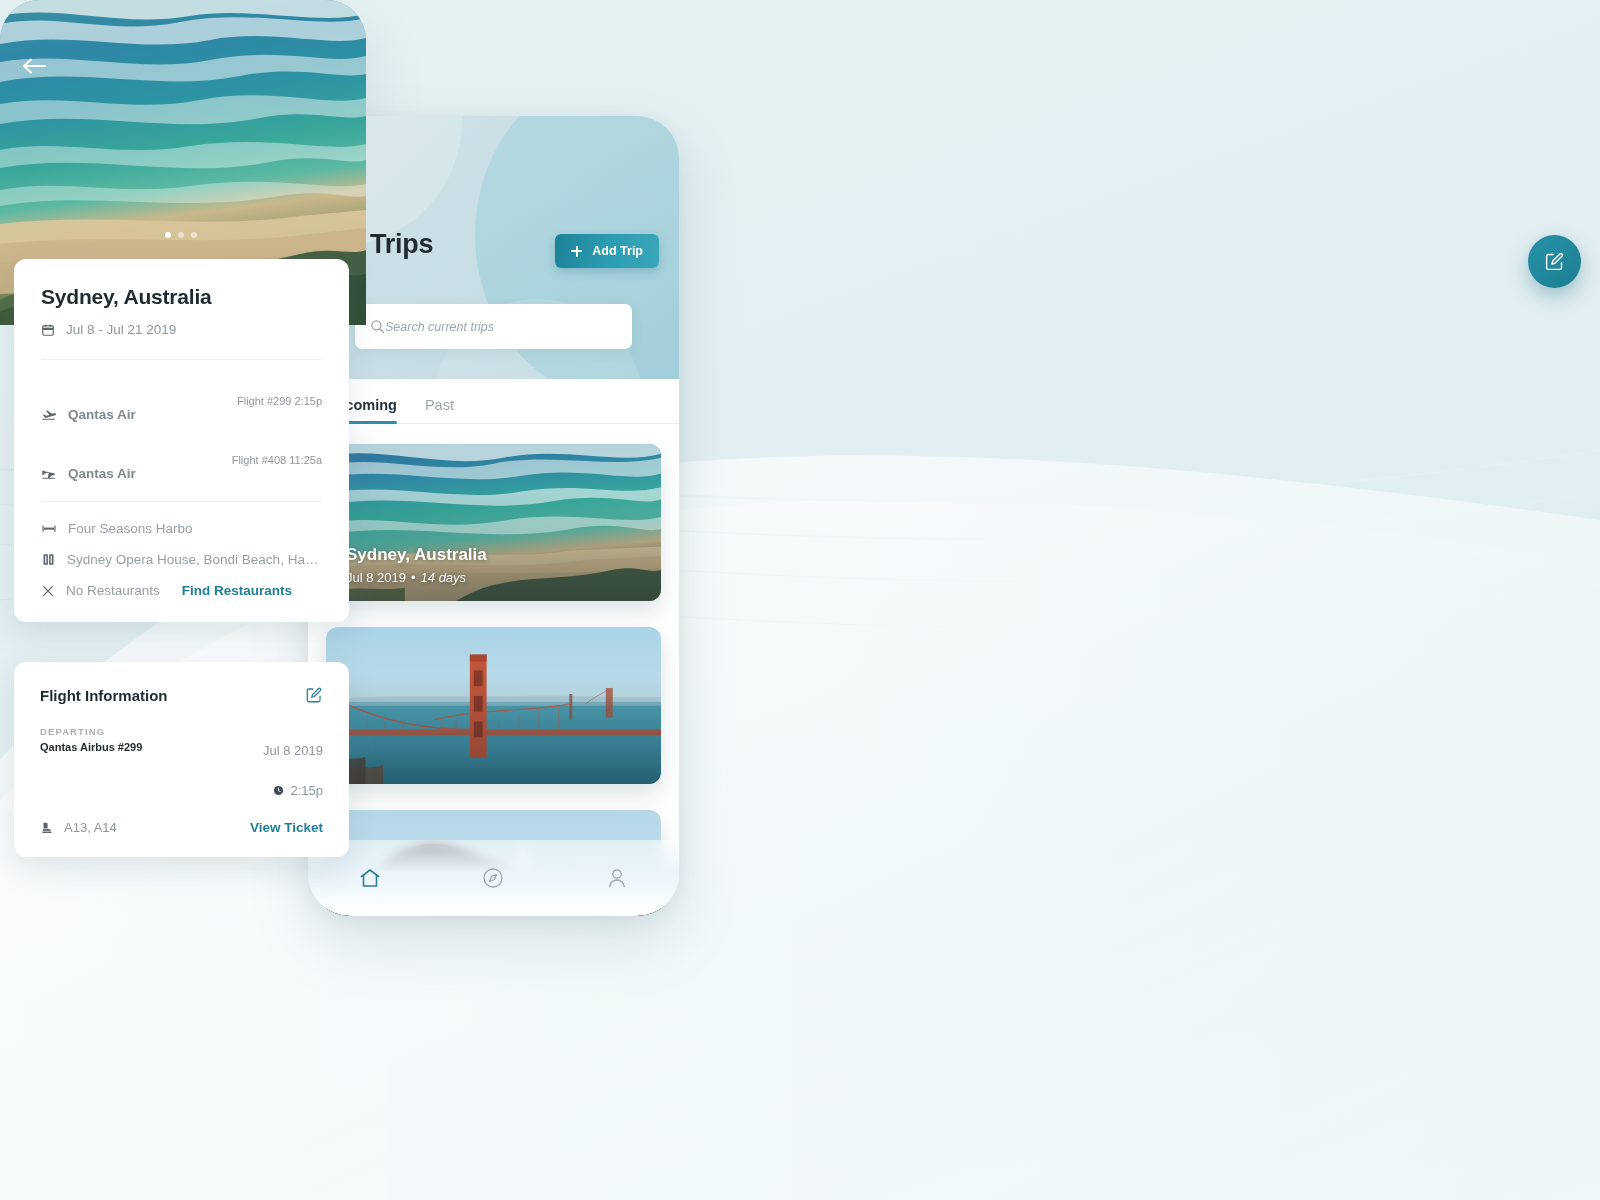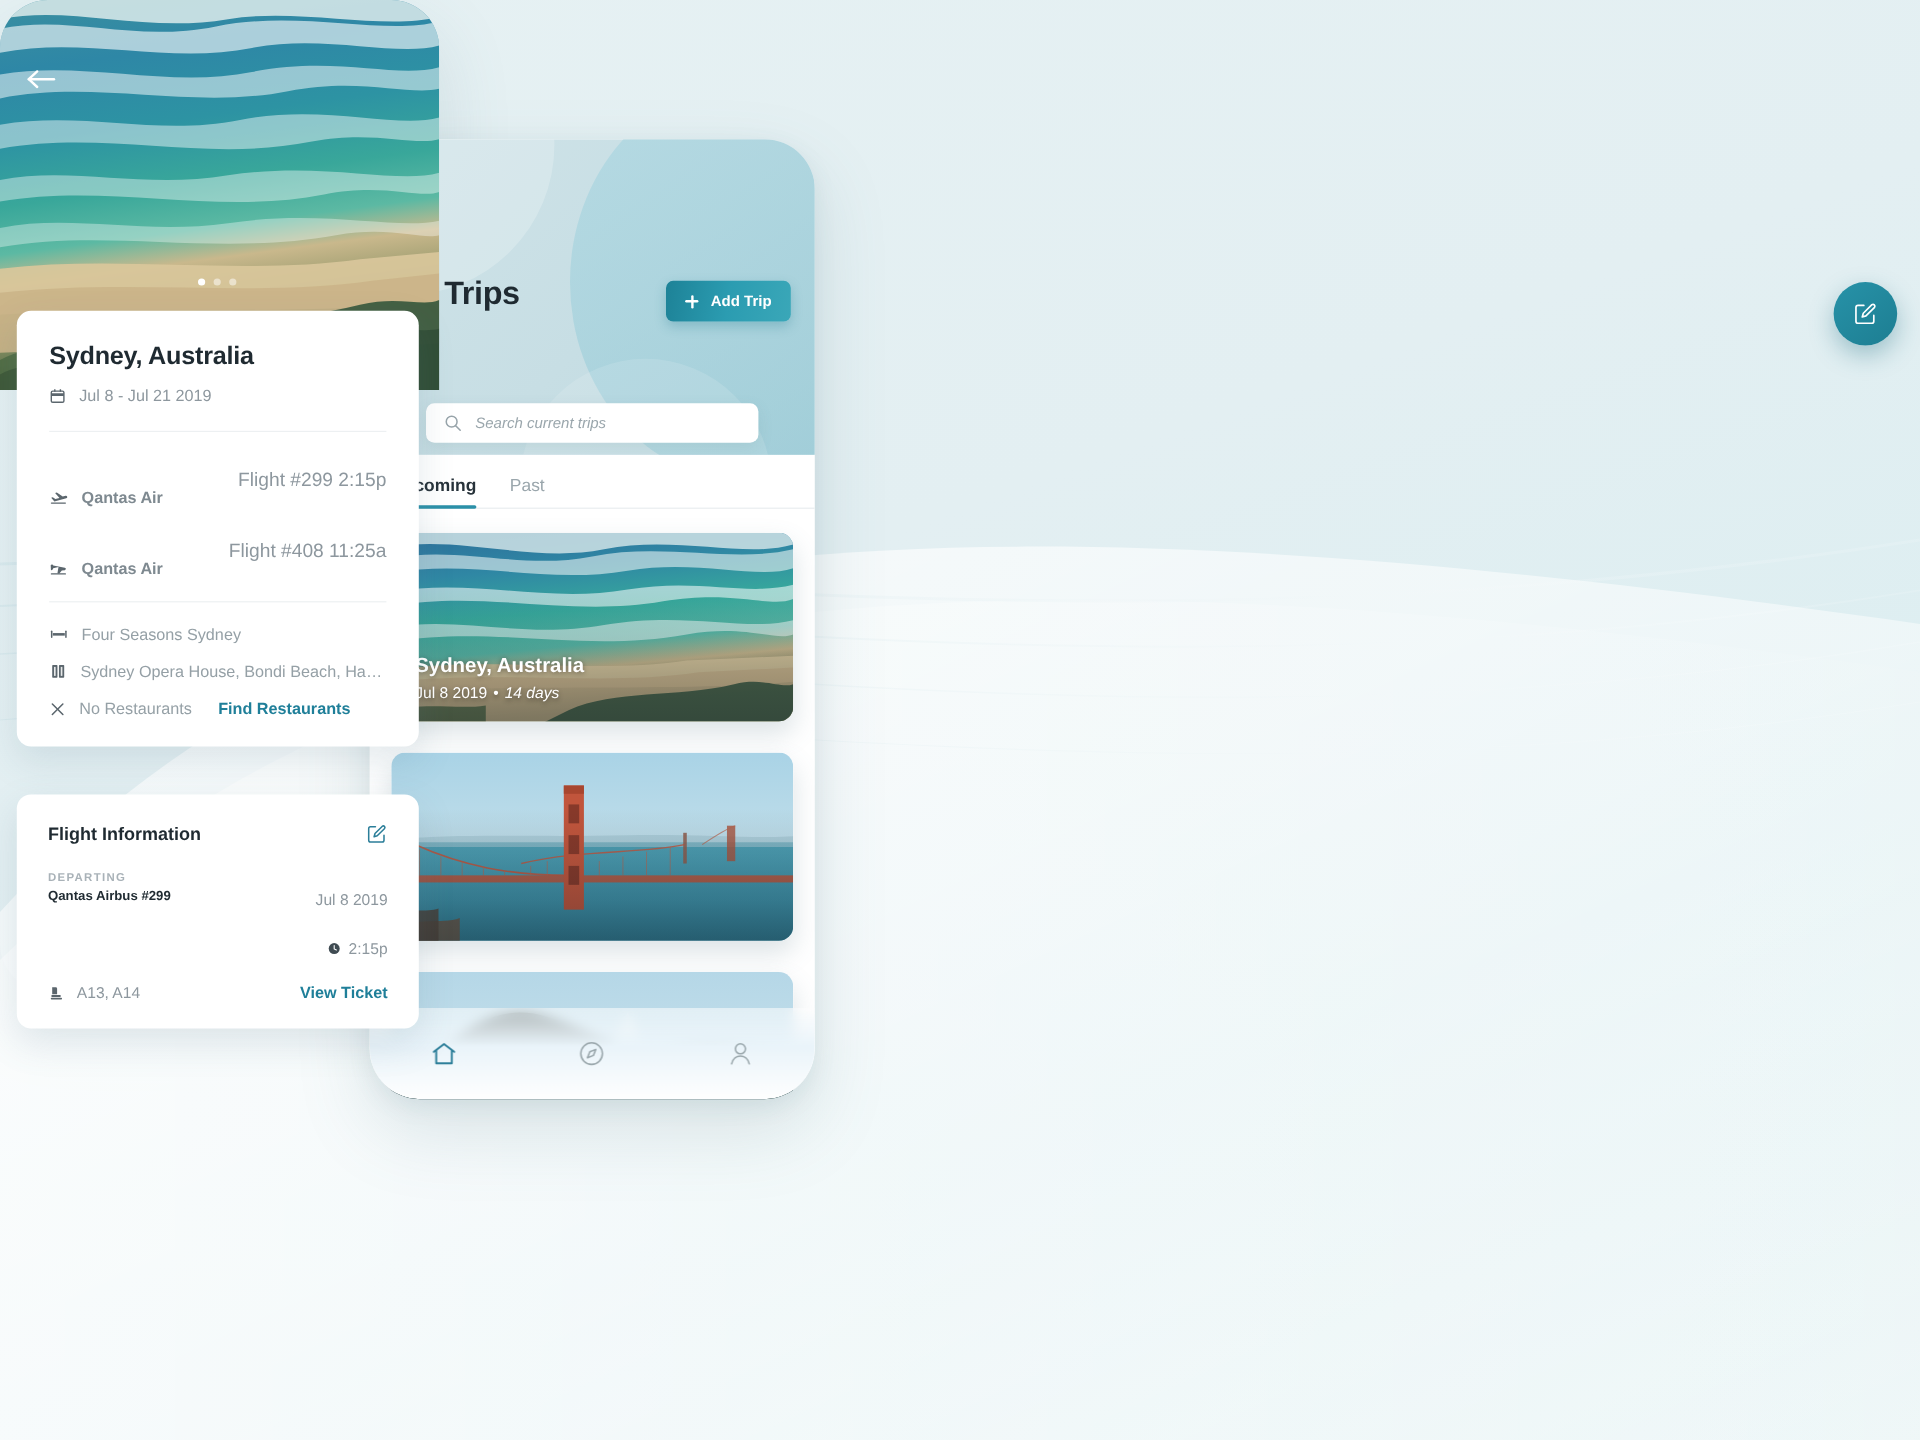--- a/index.html
+++ b/index.html
@@ -91,25 +91,24 @@
   }
   .plus { position: relative; width: 11px; height: 11px; flex: 0 0 auto; }
   .plus::before, .plus::after {
     content:""; position:absolute; background:#fff; border-radius:1px;
   }
   .plus::before { left:0; top:4.4px; width:11px; height:2.4px; }
   .plus::after  { top:0; left:4.4px; height:11px; width:2.4px; }
 
   .search-wrap {
     position: absolute; left: 47px; top: 188px;
-    width: 277px; height: 33px;
+    width: 277px; height: 45px;
     background: #fff; border-radius: 7px;
-    display: flex; align-items: center; gap: 11px; padding: 0 15px;
+    display: flex; align-items: center; padding: 0 15px;
     box-shadow: 0 4px 12px rgba(80,120,135,0.12);
-    margin-top: 32px;
   }
   .search-input {
     border: none; outline: none; flex: 1;
     font-size: 12.5px; font-style: italic; color: #8e9aa1;
     font-family: "Liberation Sans", sans-serif;
     background: transparent;
   }
   .search-input::placeholder { color: #9aa6ac; font-style: italic; }
 
   
@@ -202,21 +201,21 @@
   .divider { height: 1px; background: #edf0f2; margin: 22px 0 20px 0; }
   .divider.tight { margin: 20px 0 19px 0; }
 
   .flight-row {
     display: flex; align-items: center; justify-content: space-between;
     margin-bottom: 17px;
   }
   .flight-row:last-child { margin-bottom: 0; }
   .fl-left { display:flex; align-items:center; gap: 11px; margin-top: 26px; }
   .fl-name { font-size: 13.5px; color: #7e8990; font-weight: bold; }
-  .fl-info { font-size: 16px; color: #8d979e; }
+  .fl-info { font-size: 11px; color: #8d979e; }
 
   .info-row { display: flex; align-items: center; gap: 11px; margin-bottom: 16px; }
   .info-row:last-child { margin-bottom: 0; }
   .info-txt { font-size: 13.5px; color: #95a0a6; white-space: nowrap; overflow: hidden; text-overflow: ellipsis; max-width: 252px; }
   .link { font-size: 13.5px; color: #1f7f99; font-weight: bold; cursor: pointer; margin-left: 11px; }
 
   .fc-head { display: flex; align-items: center; justify-content: space-between; }
   .fc-title { font-size: 15px; font-weight: bold; color: #1f2a31; }
   .fc-label { font-size: 9.5px; letter-spacing: 1.1px; color: #a9b2b8; font-weight: bold; margin-top: 22px; }
   .fc-body { display:flex; justify-content: space-between; align-items: flex-start; margin-top: 4px; }
@@ -518,21 +517,21 @@
     <div class="divider tight"></div>
 
     <div class="info-row">
       <span class="ic">
         <svg width="16" height="15" viewBox="0 0 24 24" fill="none" stroke="#5b666d" stroke-width="2" stroke-linecap="round">
           <line x1="2.5" y1="8" x2="2.5" y2="16"></line>
             <line x1="21.5" y1="8" x2="21.5" y2="16"></line>
           <rect x="4" y="10.5" width="16" height="3.4" fill="#5b666d" stroke="none"></rect>
         </svg>
       </span>
-      <span class="info-txt">Four Seasons Sydney</span>
+      <span class="info-txt">Four Seasons Harbo</span>
     </div>
 
     <div class="info-row">
       <span class="ic">
         <svg width="15" height="15" viewBox="0 0 24 24" fill="#5b666d">
           <rect x="4" y="3.5" width="7" height="17" rx="1"></rect>
           <rect x="13" y="3.5" width="7" height="17" rx="1"></rect>
           <rect x="6.4" y="6" width="2.2" height="12" fill="#ffffff" opacity="0.85"></rect>
           <rect x="15.4" y="6" width="2.2" height="12" fill="#ffffff" opacity="0.85"></rect>
         </svg>

